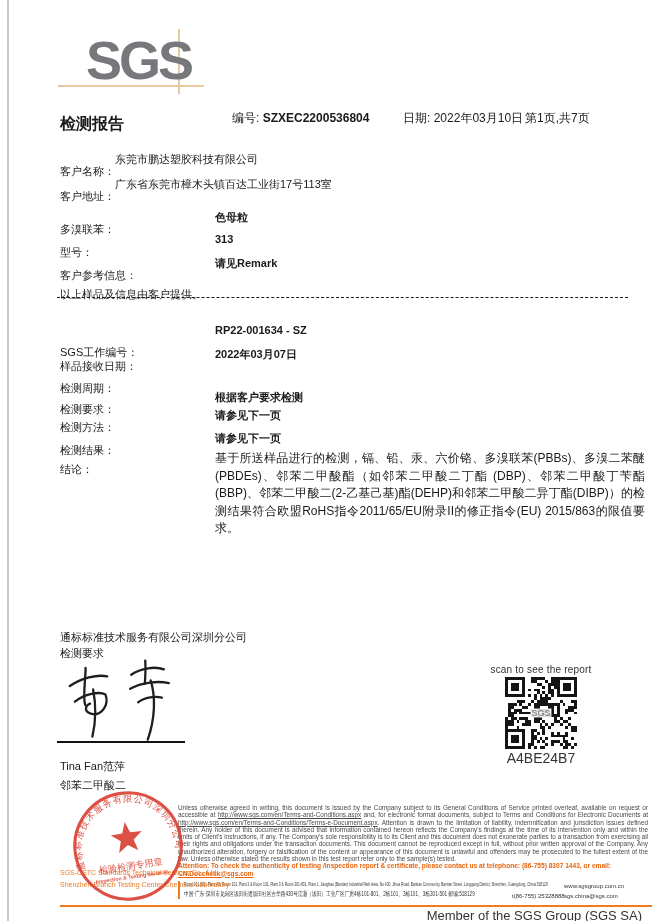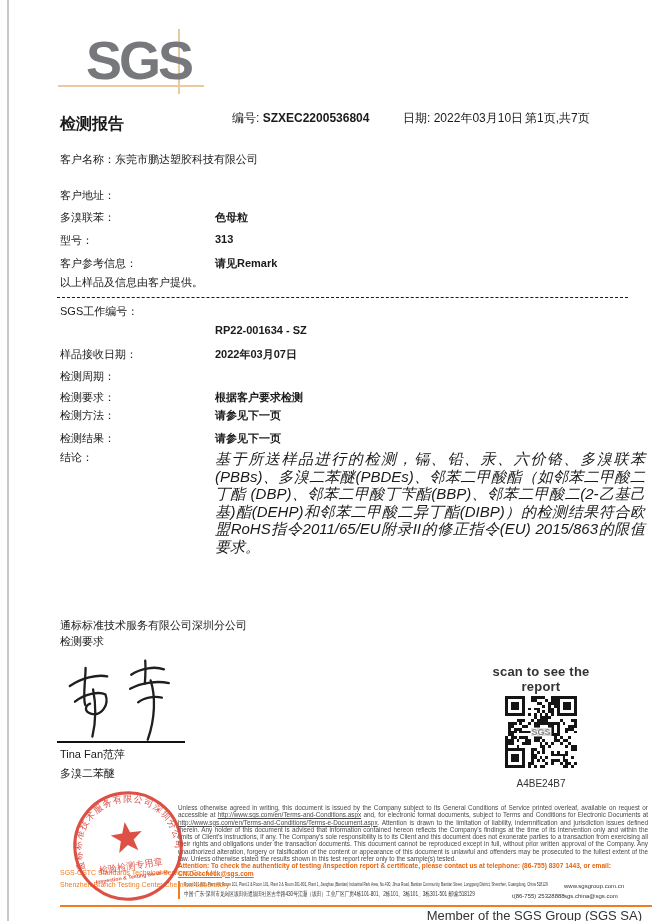--- a/index.html
+++ b/index.html
@@ -15,45 +15,45 @@
   .logo-vline { position:absolute; left:178px; top:29px; width:2px; height:65px; background:#e9c9a0; z-index:1; }
 
   
   .title { position:absolute; left:60px; top:114px; font-size:16px; font-weight:bold; color:#1a1a1a; }
   .hdr { position:absolute; top:110px; font-size:12px; color:#1a1a1a; white-space:nowrap; }
   .hdr-no   { left:232px; }
   .hdr-date { left:403px; }
   .hdr-page { left:525px; }
   .hdr b { font-weight:bold; }
 
-  .lbl { position:absolute; left:60px; font-size:11px; color:#1a1a1a; white-space:nowrap; }
+  .lbl { position:absolute; left:60px; font-size:11px; color:#1a1a1a; white-space:nowrap;margin-top:12px; }
   .val { position:absolute; font-size:11px; color:#1a1a1a; white-space:nowrap; }
   .val-near { left:115px; }
   .val-col  { left:215px;font-weight:bold; }
 
   .dashline { position:absolute; left:57px; top:297px; width:571px; border-top:1.5px dashed #1a1a1a; }
 
-  .conclusion { position:absolute; left:215px; top:450px; width:430px; font-size:15px;
-                line-height:17.5px; color:#1a1a1a; text-align:justify;font-style:italic; }
+  .conclusion { position:absolute; left:215px; top:450px; width:430px; font-size:12px;
+                line-height:17.5px; color:#1a1a1a; text-align:justify; }
 
   
   .sig-svg { position:absolute; left:58px; top:658px; width:140px; height:86px; }
   .sig-line { position:absolute; left:57px; top:741px; width:128px; height:1.5px; background:#111; }
 
   
   .qr-wrap { position:absolute; left:480px; top:664px; width:122px; text-align:center; }
-  .qr-caption { font-size:13px; color:#333; letter-spacing:0.2px;font-weight:bold; }
+  .qr-caption { font-size:10px; color:#333; letter-spacing:0.2px; }
   .qr-box { position:relative; width:72px; height:72px; margin:2px auto 0 auto;
             display:grid; grid-template-columns:repeat(25,1fr); grid-template-rows:repeat(25,1fr); background:#fff; }
   .qr-box i { display:block; }
   .qr-box i.on { background:#151515; }
   .qr-sgs { position:absolute; left:50%; top:50%; transform:translate(-50%,-50%);
             font-size:9px; font-weight:bold; color:#888; background:rgba(255,255,255,.85);
             padding:0 1px; line-height:9px; }
-  .qr-code-text { font-size:10px; color:#333; margin-top:10px; }
+  .qr-code-text { font-size:14px; color:#333; margin-top:1px; }
 
   
   .stamp { position:absolute; left:70px; top:788px; width:116px; height:116px; transform:rotate(-8deg); z-index:3; }
   .f-company { position:absolute; left:60px; color:#f07c22; font-size:7px; white-space:nowrap; z-index:2; }
   .legal { position:absolute; left:178px; top:804px; width:470px; font-size:6.4px; line-height:7.3px;
            color:#4a4a4a; text-align:justify; }
   .legal .lnk { text-decoration:underline; color:#4a4a4a; }
   .attention { position:absolute; left:178px; top:862px; width:470px; font-size:6.6px; line-height:7.5px;
                color:#e8650d; font-weight:bold; }
   .attention .lnk { text-decoration:underline; }
@@ -82,32 +82,33 @@
     <b>SZXEC2200536804</b>
   </div>
   <div class="hdr hdr-date">
     <span>日期:</span>
     <span>2022年03月10日</span>
   </div>
   <div class="hdr hdr-page">第1页,共7页</div>
 
   <div class="lbl" style="top:152px">客户名称：</div>
   <div class="val val-near" style="top:152px">东莞市鹏达塑胶科技有限公司</div>
-  <div class="lbl" style="top:188px">客户地址：</div>
+  <div class="lbl" style="top:177px">客户地址：</div>
+  <div class="val val-near" style="top:177px">广东省东莞市樟木头镇百达工业街17号113室</div>
   <div class="lbl" style="top:210px">多溴联苯：</div>
   <div class="val val-col" style="top:210px">色母粒</div>
   <div class="lbl" style="top:233px">型号：</div>
   <div class="val val-col" style="top:233px">313</div>
   <div class="lbl" style="top:256px">客户参考信息：</div>
   <div class="val val-col" style="top:256px">请见Remark</div>
   <div class="lbl" style="top:275px">以上样品及信息由客户提供。</div>
 
   <div class="dashline"></div>
 
-  <div class="lbl" style="top:304px">SGS工作编号：</div>
+  <div class="lbl" style="top:333px">SGS工作编号：</div>
   <div class="val val-col" style="top:324px">RP22-001634 - SZ</div>
   <div class="lbl" style="top:347px">样品接收日期：</div>
   <div class="val val-col" style="top:347px">2022年03月07日</div>
   <div class="lbl" style="top:369px">检测周期：</div>
   <div class="lbl" style="top:390px">检测要求：</div>
   <div class="val val-col" style="top:390px">根据客户要求检测</div>
   <div class="lbl" style="top:408px">检测方法：</div>
   <div class="val val-col" style="top:408px">请参见下一页</div>
   <div class="lbl" style="top:431px">检测结果：</div>
   <div class="val val-col" style="top:431px">请参见下一页</div>
@@ -125,21 +126,21 @@
       <path d="M31,29 C33,45 31,63 27,76"></path>
       <path d="M70,17 C80,11 95,10 103,14"></path>
       <path d="M85,4 C85,12 84,20 83,27"></path>
       <path d="M68,31 C80,25 97,25 107,28"></path>
       <path d="M89,24 C93,40 91,62 82,83"></path>
       <path d="M75,45 C82,40 93,40 99,42"></path>
     </g>
   </svg>
   <div class="sig-line"></div>
   <div class="lbl" style="top:747px">Tina Fan范萍</div>
-  <div class="lbl" style="top:766px">多溴二苯醚</div>
+  <div class="lbl" style="top:766px">邻苯二甲酸二</div>
 
   <div class="qr-wrap">
     <div class="qr-caption">scan to see the report</div>
     <div class="qr-box">
         <i class="on"></i>
         <i class="on"></i>
         <i class="on"></i>
         <i class="on"></i>
         <i class="on"></i>
         <i class="on"></i>

